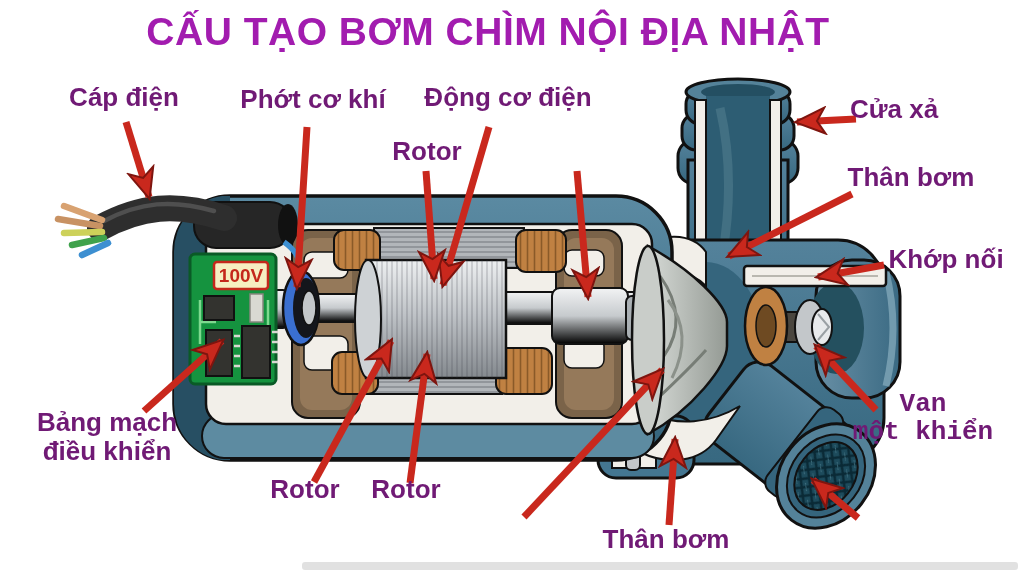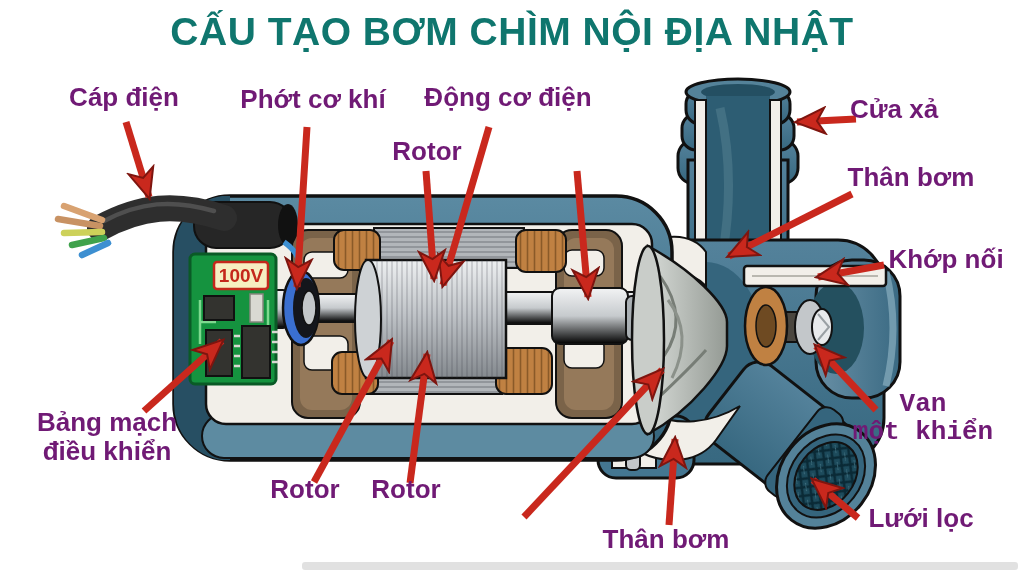--- a/index.html
+++ b/index.html
@@ -3,22 +3,22 @@
 <meta charset="utf-8">
 <style>
   html,body{margin:0;padding:0;background:#fff;}
   #canvas{position:relative;width:1024px;height:572px;background:#fff;overflow:hidden;
           font-family:"Liberation Sans",sans-serif;}
   #illus{position:absolute;left:0;top:0;}
   .lbl{position:absolute;transform:translateX(-50%);font:700 26px "Liberation Sans",sans-serif;
        color:#701a75;white-space:nowrap;text-align:center;line-height:1.05;z-index:5;}
   .lbl.multi{white-space:normal;}
   .lbl.multi span{display:block;}
-  #page-title{position:absolute;left:512px;top:10px;transform:translateX(-50%);
-       font:700 39px "Liberation Sans",sans-serif;color:#0f766e;white-space:nowrap;
+  #page-title{position:absolute;left:488px;top:10px;transform:translateX(-50%);
+       font:700 39px "Liberation Sans",sans-serif;color:#a21caf;white-space:nowrap;
        letter-spacing:.5px;z-index:5;}
   #lbl-van{left:923px;top:390px;width:150px;line-height:1.08;font-family:Liberation Mono, monospace;}
   #lbl-bangmach{left:107px;top:408px;width:190px;line-height:1.1;}
 </style>
 </head>
 <body>
 
 <div id="canvas">
 
 <svg id="illus" width="1024" height="572" viewBox="0 0 1024 572">
@@ -262,21 +262,20 @@
 <div class="lbl" style="left:313px;top:86px">Phớt cơ khí</div>
 <div class="lbl" style="left:508px;top:84px">Động cơ điện</div>
 <div class="lbl" style="left:427px;top:138px">Rotor</div>
 <div class="lbl" style="left:894px;top:96px">Cửa xả</div>
 <div class="lbl" style="left:911px;top:164px">Thân bơm</div>
 <div class="lbl" style="left:946px;top:246px">Khớp nối</div>
 <div class="lbl multi" id="lbl-van">
   <span>Van</span>
   <span>một khiển</span>
 </div>
-<div class="lbl" style="left:921px;top:505px">Lưới lọc</div>
 <div class="lbl" style="left:666px;top:526px">Thân bơm</div>
 <div class="lbl" style="left:406px;top:476px">Rotor</div>
 <div class="lbl" style="left:305px;top:476px">Rotor</div>
 <div class="lbl multi" id="lbl-bangmach">
   <span>Bảng mạch</span>
   <span>điều khiển</span>
 </div>
 
 </div>
 

